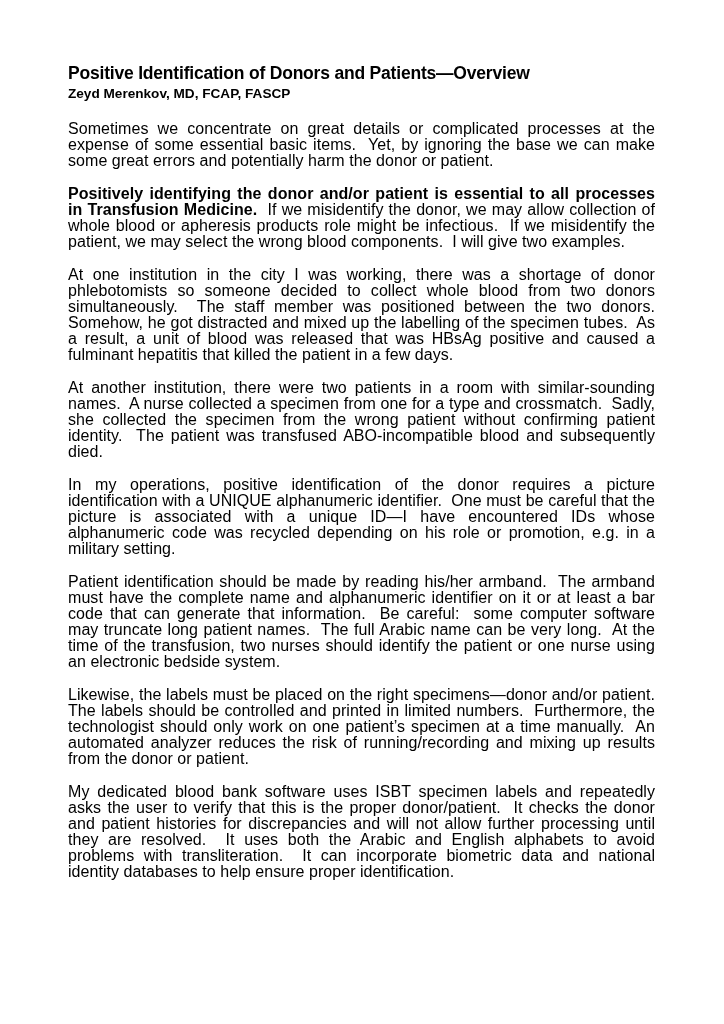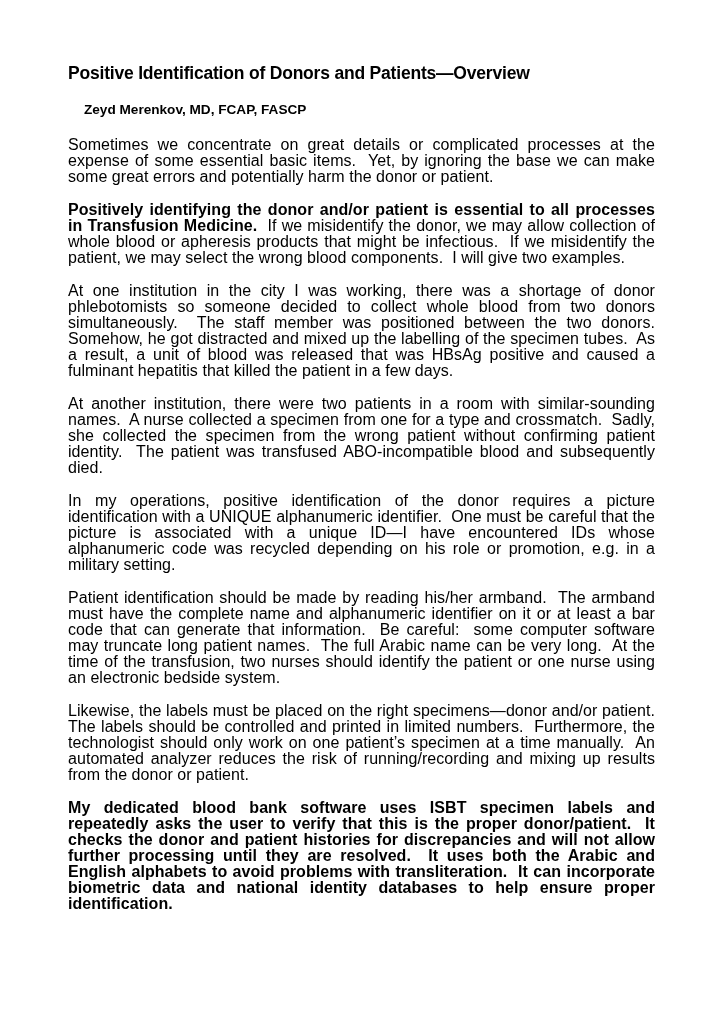--- a/index.html
+++ b/index.html
@@ -25,52 +25,51 @@
     margin: 0 0 18px 0;
   }
   .doc-title {
     margin: 0;
     font-size: 17.5px;
     line-height: 23px;
     font-weight: bold;
     letter-spacing: -0.2px;
   }
   .doc-author, .doc-affiliation {
-    margin: 16px;
+    margin: 0;
     font-size: 13.6px;
     line-height: 18px;
     font-weight: bold;
   }
   .doc-body .para {
     margin: 0 0 17px 0;
     font-size: 16px;
     line-height: 16px;
     text-align: justify;
     white-space: pre-wrap;
     letter-spacing: 0.05px;
   }
   .doc-body .para:last-child {
     margin-bottom: 0;
-    font-weight: bold;
   }
   .para .lead-bold {
     font-weight: bold;
   }
 </style>
 </head>
 <body>
 
 <div class="page">
   <div class="doc-header">
     <h1 class="doc-title">Positive Identification of Donors and Patients—Overview</h1>
     <p class="doc-author">Zeyd Merenkov, MD, FCAP, FASCP</p>
   </div>
   <div class="doc-body">
     <p class="para"><span class="lead-bold"></span><span>Sometimes we concentrate on great details or complicated processes at the expense of some essential basic items.  Yet, by ignoring the base we can make some great errors and potentially harm the donor or patient.</span></p>
-    <p class="para"><span class="lead-bold">Positively identifying the donor and/or patient is essential to all processes in Transfusion Medicine.</span><span>  If we misidentify the donor, we may allow collection of whole blood or apheresis products that might be infectious.  If we misidentify the patient, we may select the wrong blood components.  I will give two examples.</span></p>
+    <p class="para"><span class="lead-bold">Positively identifying the donor and/or patient is essential to all processes in Transfusion Medicine.</span><span>  If we misidentify the donor, we may allow collection of whole blood or apheresis products role might be infectious.  If we misidentify the patient, we may select the wrong blood components.  I will give two examples.</span></p>
     <p class="para"><span class="lead-bold"></span><span>At one institution in the city I was working, there was a shortage of donor phlebotomists so someone decided to collect whole blood from two donors simultaneously.  The staff member was positioned between the two donors.  Somehow, he got distracted and mixed up the labelling of the specimen tubes.  As a result, a unit of blood was released that was HBsAg positive and caused a fulminant hepatitis that killed the patient in a few days.</span></p>
     <p class="para"><span class="lead-bold"></span><span>At another institution, there were two patients in a room with similar-sounding names.  A nurse collected a specimen from one for a type and crossmatch.  Sadly, she collected the specimen from the wrong patient without confirming patient identity.  The patient was transfused ABO-incompatible blood and subsequently died.</span></p>
     <p class="para"><span class="lead-bold"></span><span>In my operations, positive identification of the donor requires a picture identification with a UNIQUE alphanumeric identifier.  One must be careful that the picture is associated with a unique ID—I have encountered IDs whose alphanumeric code was recycled depending on his role or promotion, e.g. in a military setting.</span></p>
     <p class="para"><span class="lead-bold"></span><span>Patient identification should be made by reading his/her armband.  The armband must have the complete name and alphanumeric identifier on it or at least a bar code that can generate that information.  Be careful:  some computer software may truncate long patient names.  The full Arabic name can be very long.  At the time of the transfusion, two nurses should identify the patient or one nurse using an electronic bedside system.</span></p>
     <p class="para"><span class="lead-bold"></span><span>Likewise, the labels must be placed on the right specimens—donor and/or patient.  The labels should be controlled and printed in limited numbers.  Furthermore, the technologist should only work on one patient’s specimen at a time manually.  An automated analyzer reduces the risk of running/recording and mixing up results from the donor or patient.</span></p>
     <p class="para"><span class="lead-bold"></span><span>My dedicated blood bank software uses ISBT specimen labels and repeatedly asks the user to verify that this is the proper donor/patient.  It checks the donor and patient histories for discrepancies and will not allow further processing until they are resolved.  It uses both the Arabic and English alphabets to avoid problems with transliteration.  It can incorporate biometric data and national identity databases to help ensure proper identification.</span></p>
   </div>
 </div>
 
 </body></html>

